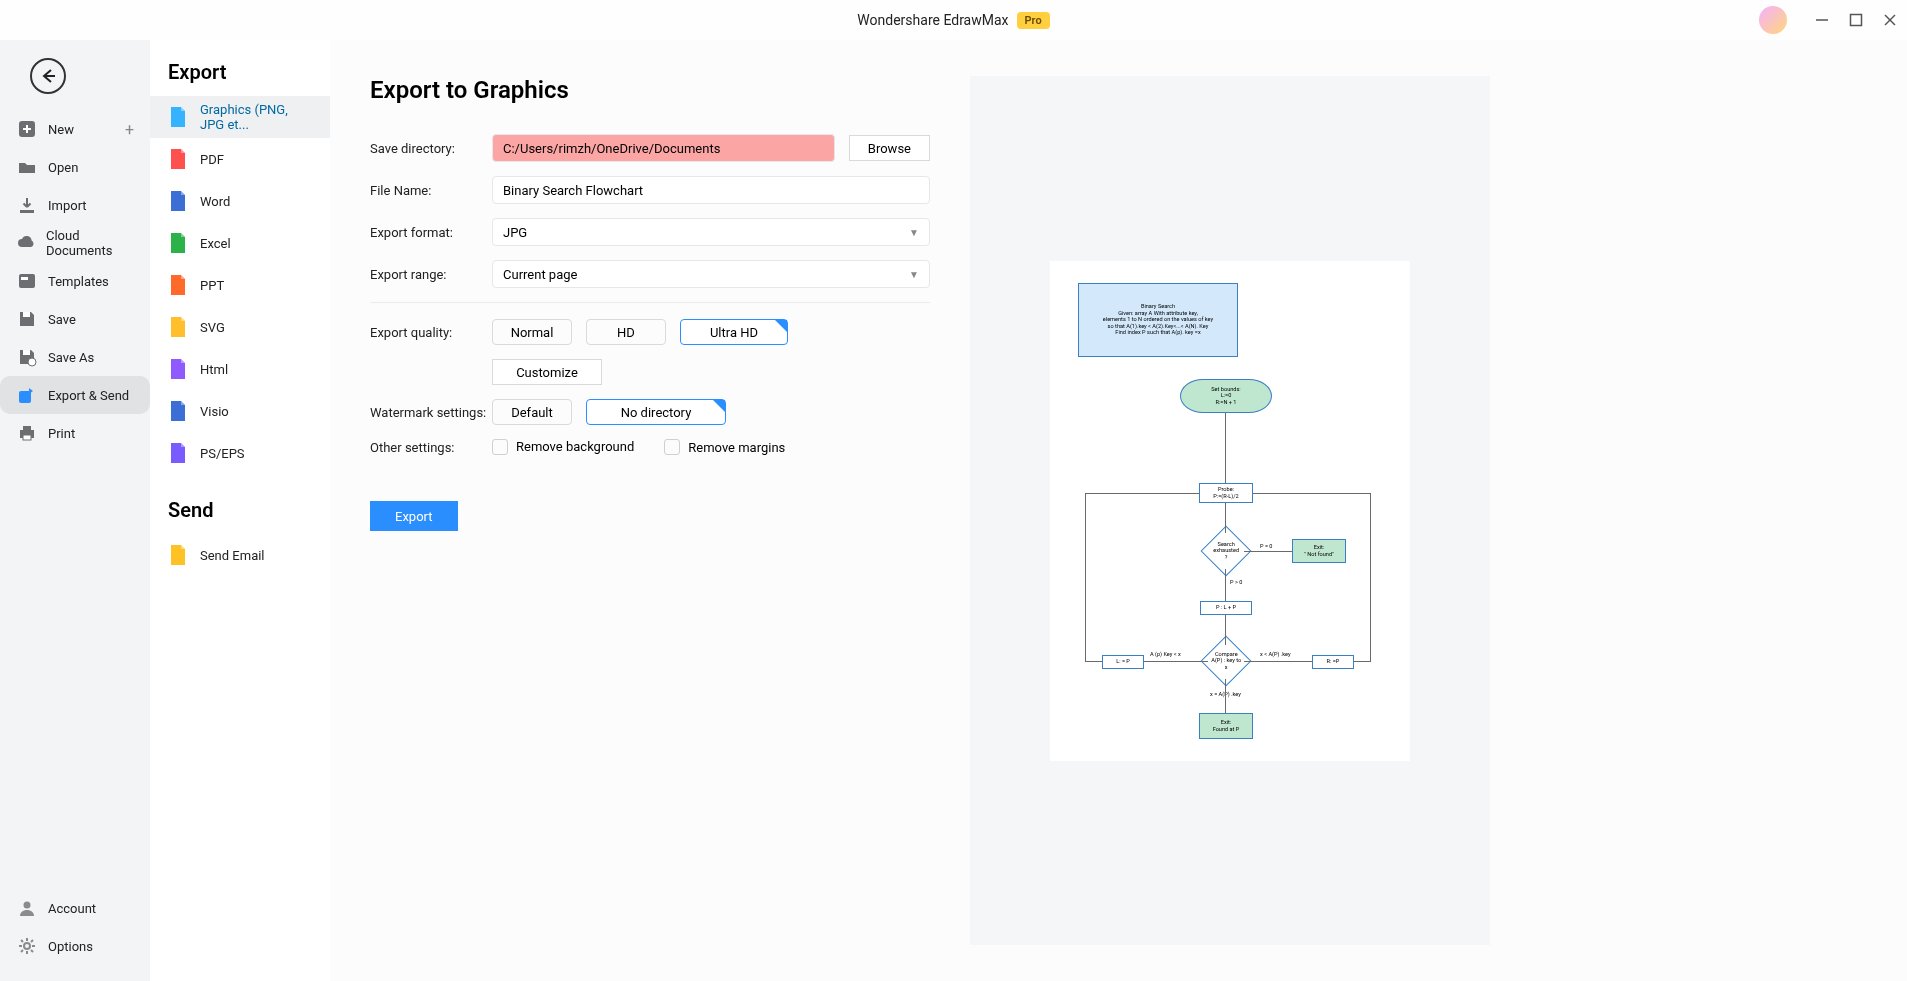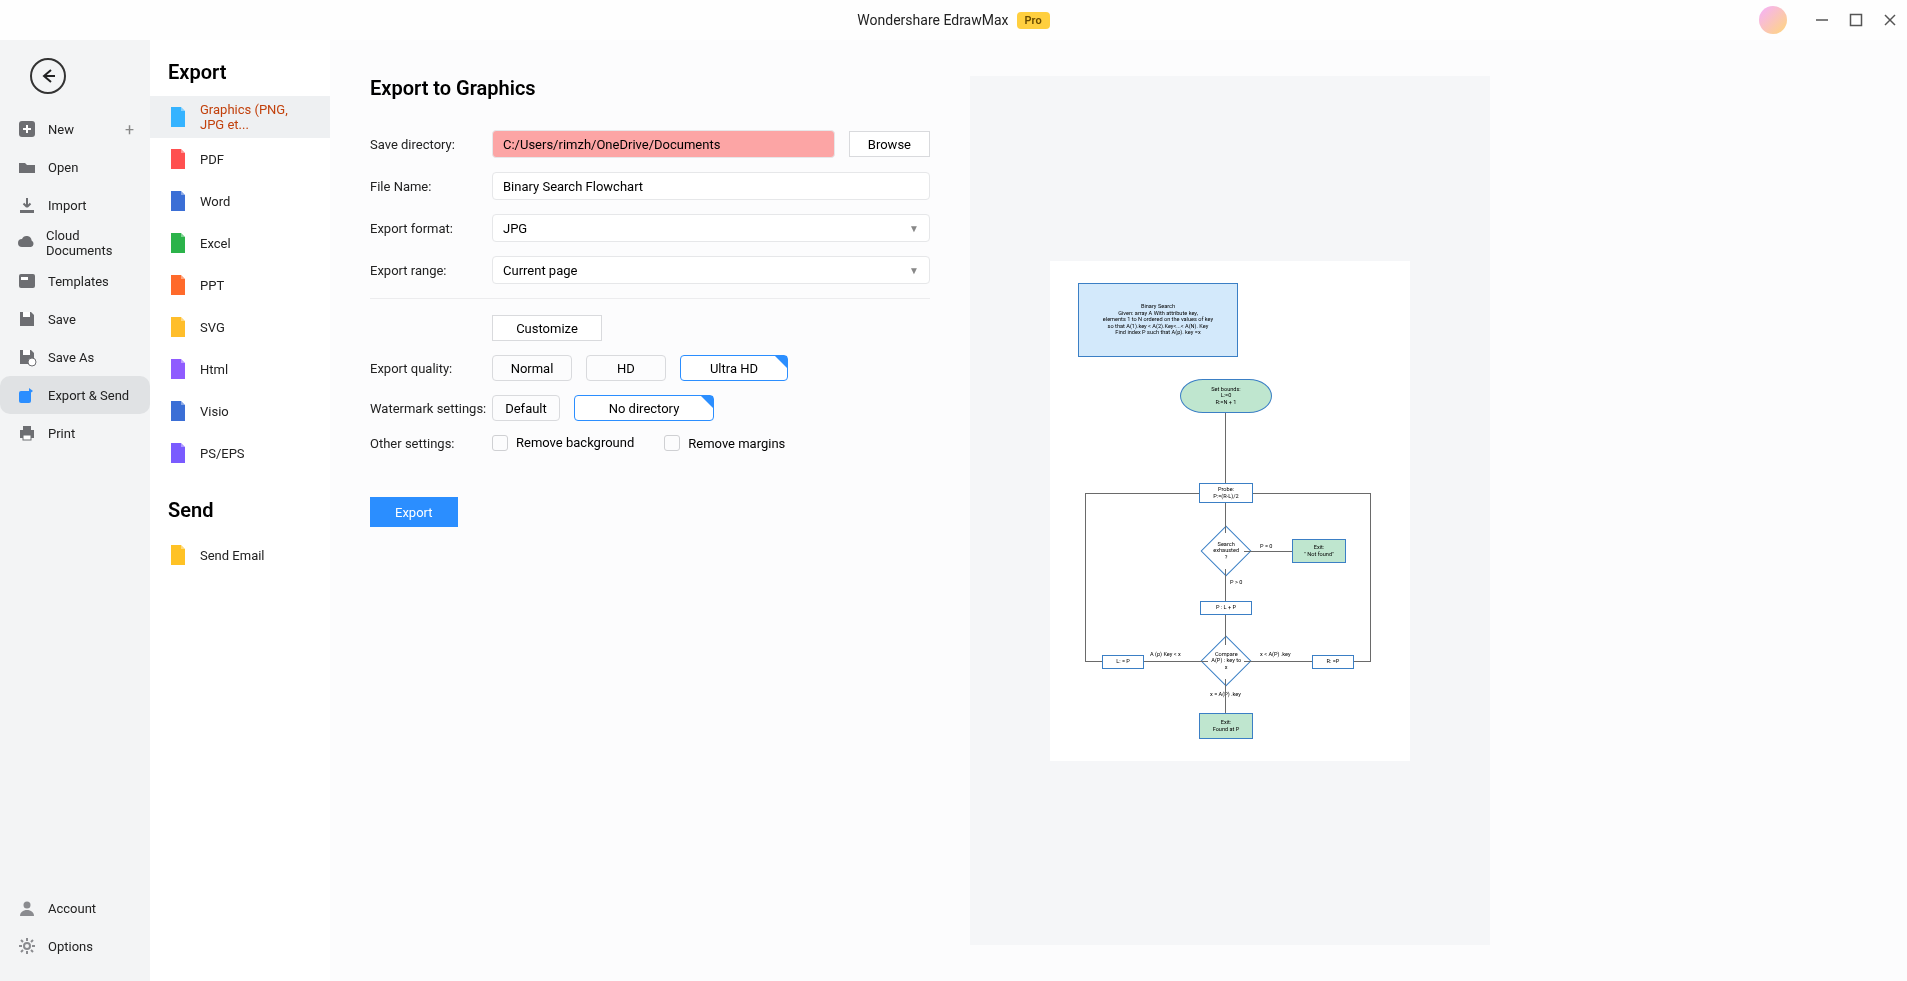--- a/index.html
+++ b/index.html
@@ -16,25 +16,25 @@
 .sidebar1 { width:150px; background:#f3f4f5; display:flex; flex-direction:column; padding-top:12px; position:relative; }
 .back-btn { width:36px; height:36px; border:2px solid #333; border-radius:50%; margin:6px 0 16px 30px; display:flex; align-items:center; justify-content:center; font-size:18px; }
 .s1-item { display:flex; align-items:center; padding:0 16px; height:38px; font-size:13px; color:#222; cursor:pointer; }
 .s1-item .mi { width:22px; height:22px; margin-right:10px; display:flex; align-items:center; justify-content:center; color:#666; }
 .s1-item.active { background:#e0e2e4;border-radius:10px; }
 .s1-item .plus { margin-left:auto; color:#888; font-size:16px; }
 .sidebar1 .bottom { position:absolute; bottom:16px; left:0; right:0; }
 .sidebar2 { width:180px; background:#fff; display:flex; flex-direction:column; padding:20px 0; }
 .sidebar2 h2 { font-size:20px; font-weight:600; padding:0 18px 12px; }
 .s2-item { display:flex; align-items:center; padding:0 18px; height:42px; font-size:13px; color:#222; cursor:pointer; }
-.s2-item.active { background:#eef0f2; color:#c2410c; }
+.s2-item.active { background:#eef0f2; color:#0369a1; }
 .s2-item .fi { width:20px; height:22px; border-radius:3px; margin-right:12px; display:flex; align-items:center; justify-content:center; font-size:9px; color:#fff; font-weight:700; }
 .content { flex:1; background:#fcfcfd; padding:36px 40px; display:flex; position:relative; }
 .form-col { width:560px; }
-.form-col h1 { font-size:20px; font-weight:600; margin-bottom:30px; }
+.form-col h1 { font-size:24px; font-weight:600; margin-bottom:30px; }
 .row { display:flex; align-items:center; margin-bottom:14px; font-size:13px; }
 .row .lbl { width:122px; color:#222; }
 .row .field { flex:1; }
 .inp { width:100%; height:28px; background:#fca5a5; border:1px solid #e6e7e9; border-radius:4px; padding:0 10px; font-size:13px; }
 .inp.white { background:#fff; }
 .sel { width:100%; height:28px; background:#fff; border:1px solid #e6e7e9; border-radius:4px; padding:0 10px; font-size:13px; display:flex; align-items:center; justify-content:space-between; }
 .sel .caret { color:#888; font-size:10px; }
 .btn { height:26px; padding:0 18px; background:#fff; border:1px solid #d9dadd; border-radius:0; font-size:13px; display:inline-flex; align-items:center; justify-content:center; cursor:pointer; }
 .btn.primary { background:#2b8eff; color:#fff; border-color:#2b8eff; height:30px; padding:0 24px; }
 .pill { width:84px; height:26px; border:1px solid #d9dadd; border-radius:4px; display:inline-flex; align-items:center; justify-content:center; font-size:13px; cursor:pointer; position:relative; }
@@ -351,36 +351,36 @@
         <div class="lbl">Export range:</div>
         <div class="field sel">
             <span>Current page</span>
             <span class="caret">▼</span>
           </div>
       </div>
 
       <div class="divider"></div>
 
       <div class="row">
-        <div class="lbl"></div>
-        <div class="btn" style="width:110px">Customize</div>
-      </div>
-      <div class="row">
         <div class="lbl">Export quality:</div>
         <div class="pill-row" id="quality-pills">
             <div class="pill" style="width: 80px;">Normal</div>
             <div class="pill" style="width: 80px;">HD</div>
             <div class="pill sel" style="width: 108px;">Ultra HD</div>
           </div>
       </div>
+      <div class="row">
+        <div class="lbl"></div>
+        <div class="btn" style="width:110px">Customize</div>
+      </div>
 
       <div class="row">
         <div class="lbl" style="width:122px">Watermark settings:</div>
         <div class="pill-row" id="watermark-pills">
-            <div class="pill" style="width: 68px;">Default</div>
+            <div class="pill" style="width: 80px;">Default</div>
             <div class="pill sel" style="width: 140px;">No directory</div>
           </div>
       </div>
 
       <div class="row">
         <div class="lbl">Other settings:</div>
         <div style="display:flex;align-items:flex-start;margin-right:30px">
           <div class="chk"></div>
           <span>Remove background</span>
         </div>

